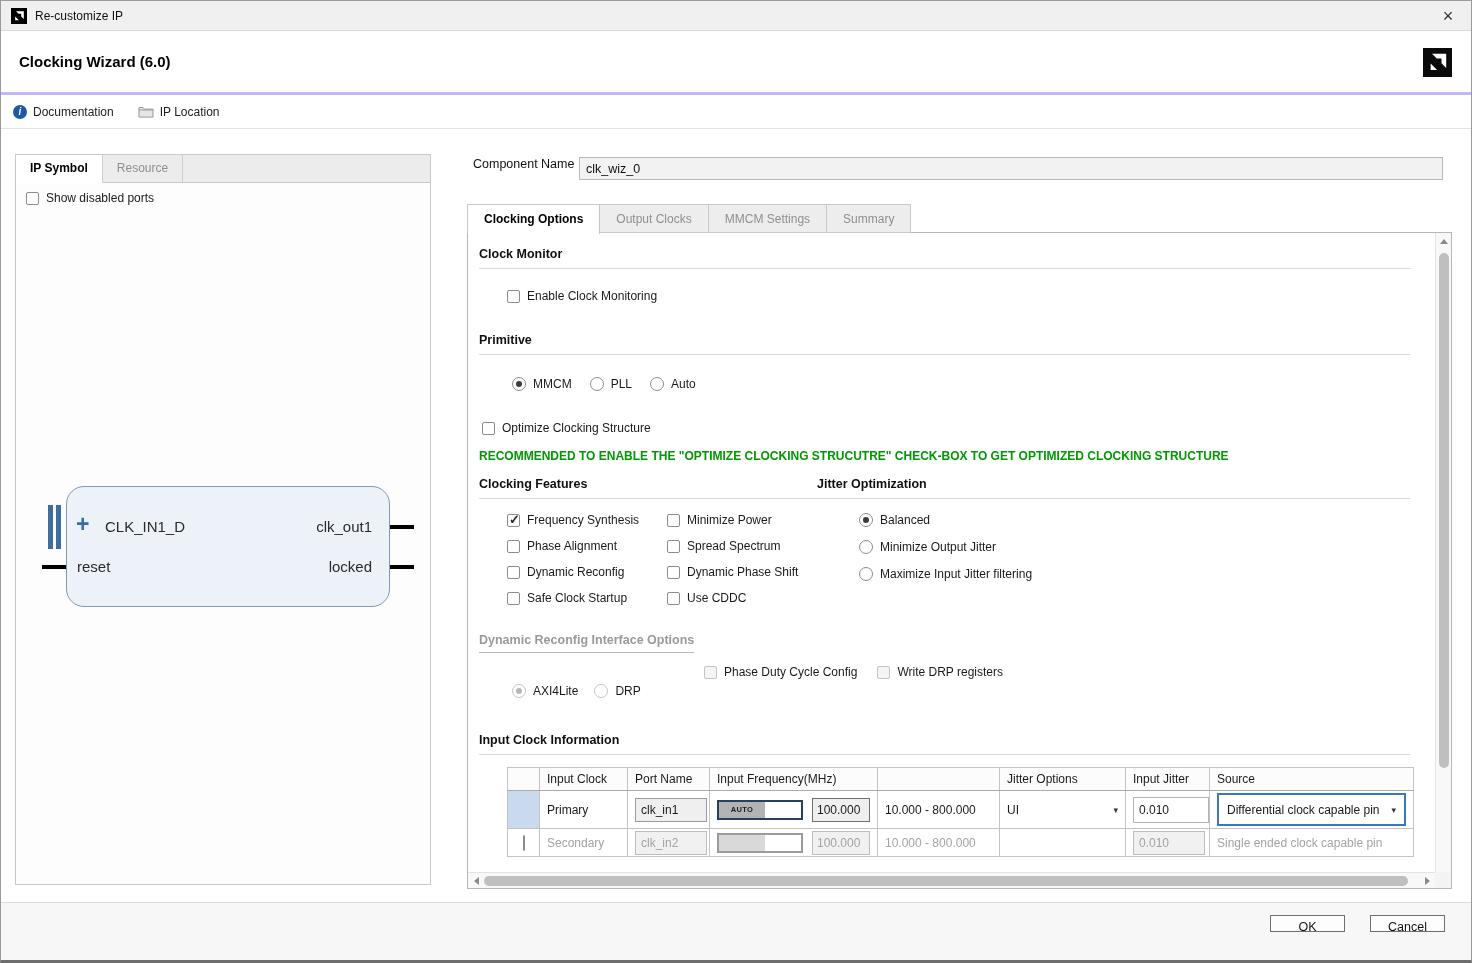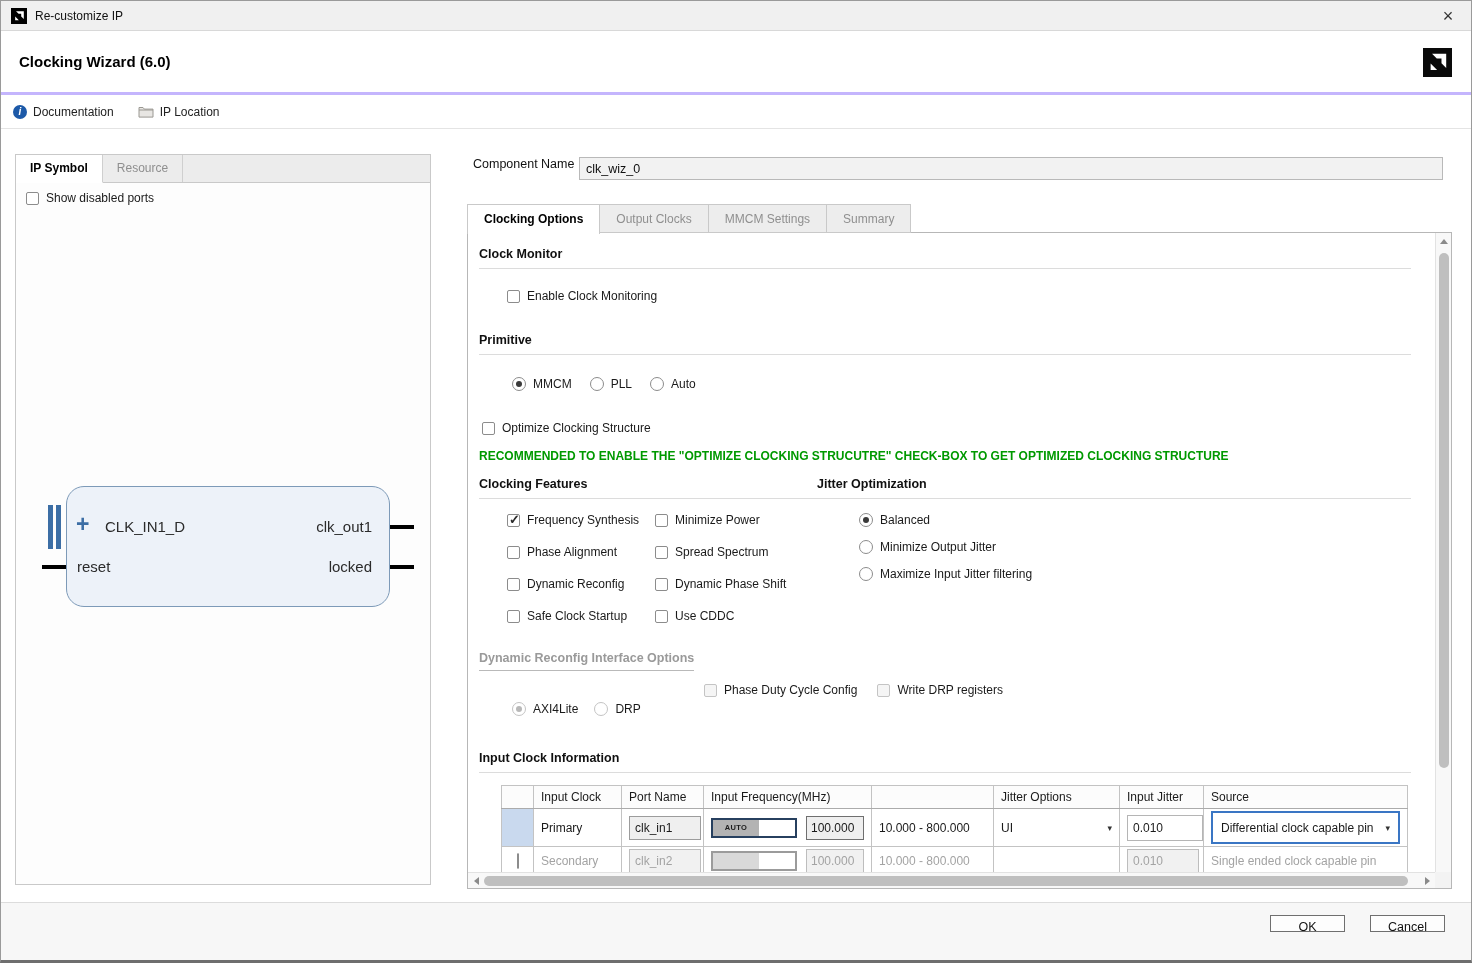--- a/index.html
+++ b/index.html
@@ -81,32 +81,32 @@
                       border-radius:50%; background:#3a3a3a; }
   .radio.disabled { border-color:#c4c4c4; }
   .radio.disabled.sel::after { background:#b8b8b8; }
   .dis-label { color:#a8a8a8; }
 
   .green-note { margin-top:14px; color:#009900; font-weight:bold; font-size:12px; }
 
   .cols { display:flex; margin-top:14px; }
   .col-left { width:338px; }
   .col-right { width:594px; }
-  .feat-grid { margin:14px 0 0 28px; display:grid; grid-template-columns:148px 170px; row-gap:18px; }
+  .feat-grid { margin:14px 0 0 28px; display:grid; grid-template-columns:148px 170px; row-gap:18px;gap:12px; }
   .jit-list { margin:14px 0 0 42px; display:flex; flex-direction:column; gap:13px; }
 
   .dr-title { margin-top:28px; display:inline-block; font-weight:bold; font-size:12.5px;
               color:#9a9a9a; padding-bottom:5px; border-bottom:1px solid #b9b9b9; }
   .dr-row { position:relative; margin-top:12px; height:38px; }
   .dr-radios { position:absolute; left:33px; top:19px; display:flex; gap:16px; }
   .dr-checks { position:absolute; left:225px; top:0; display:flex; gap:20px; }
 
   
   table.ici { border-collapse:collapse; table-layout:fixed; width:906px; font-size:12px;
-              margin:12px 0 0 22px; background:#fff; }
+              margin:12px 0 0 28px; background:#fff; }
   table.ici th, table.ici td { border:1px solid #c3c3c3; padding:0 7px; text-align:left;
               font-weight:normal; white-space:nowrap; overflow:hidden; }
   table.ici th { height:23px; background:#fcfcfc; border-bottom:1px solid #ababab; color:#1a1a1a; }
   tr.row1 td { height:38px; }
   tr.row2 td { height:28px; color:#a3a3a3; }
   .sel-cell { background:#c9d9ee; }
   .tfield { display:inline-block; background:#efefef; border:1px solid #9c9c9c; height:24px;
             line-height:22px; padding:0 5px; min-width:72px; }
   .tfield.gray { background:#f1f1f1; border-color:#bdbdbd; color:#a3a3a3; }
   .freq-cell-inner { display:flex; align-items:center; gap:9px; }

